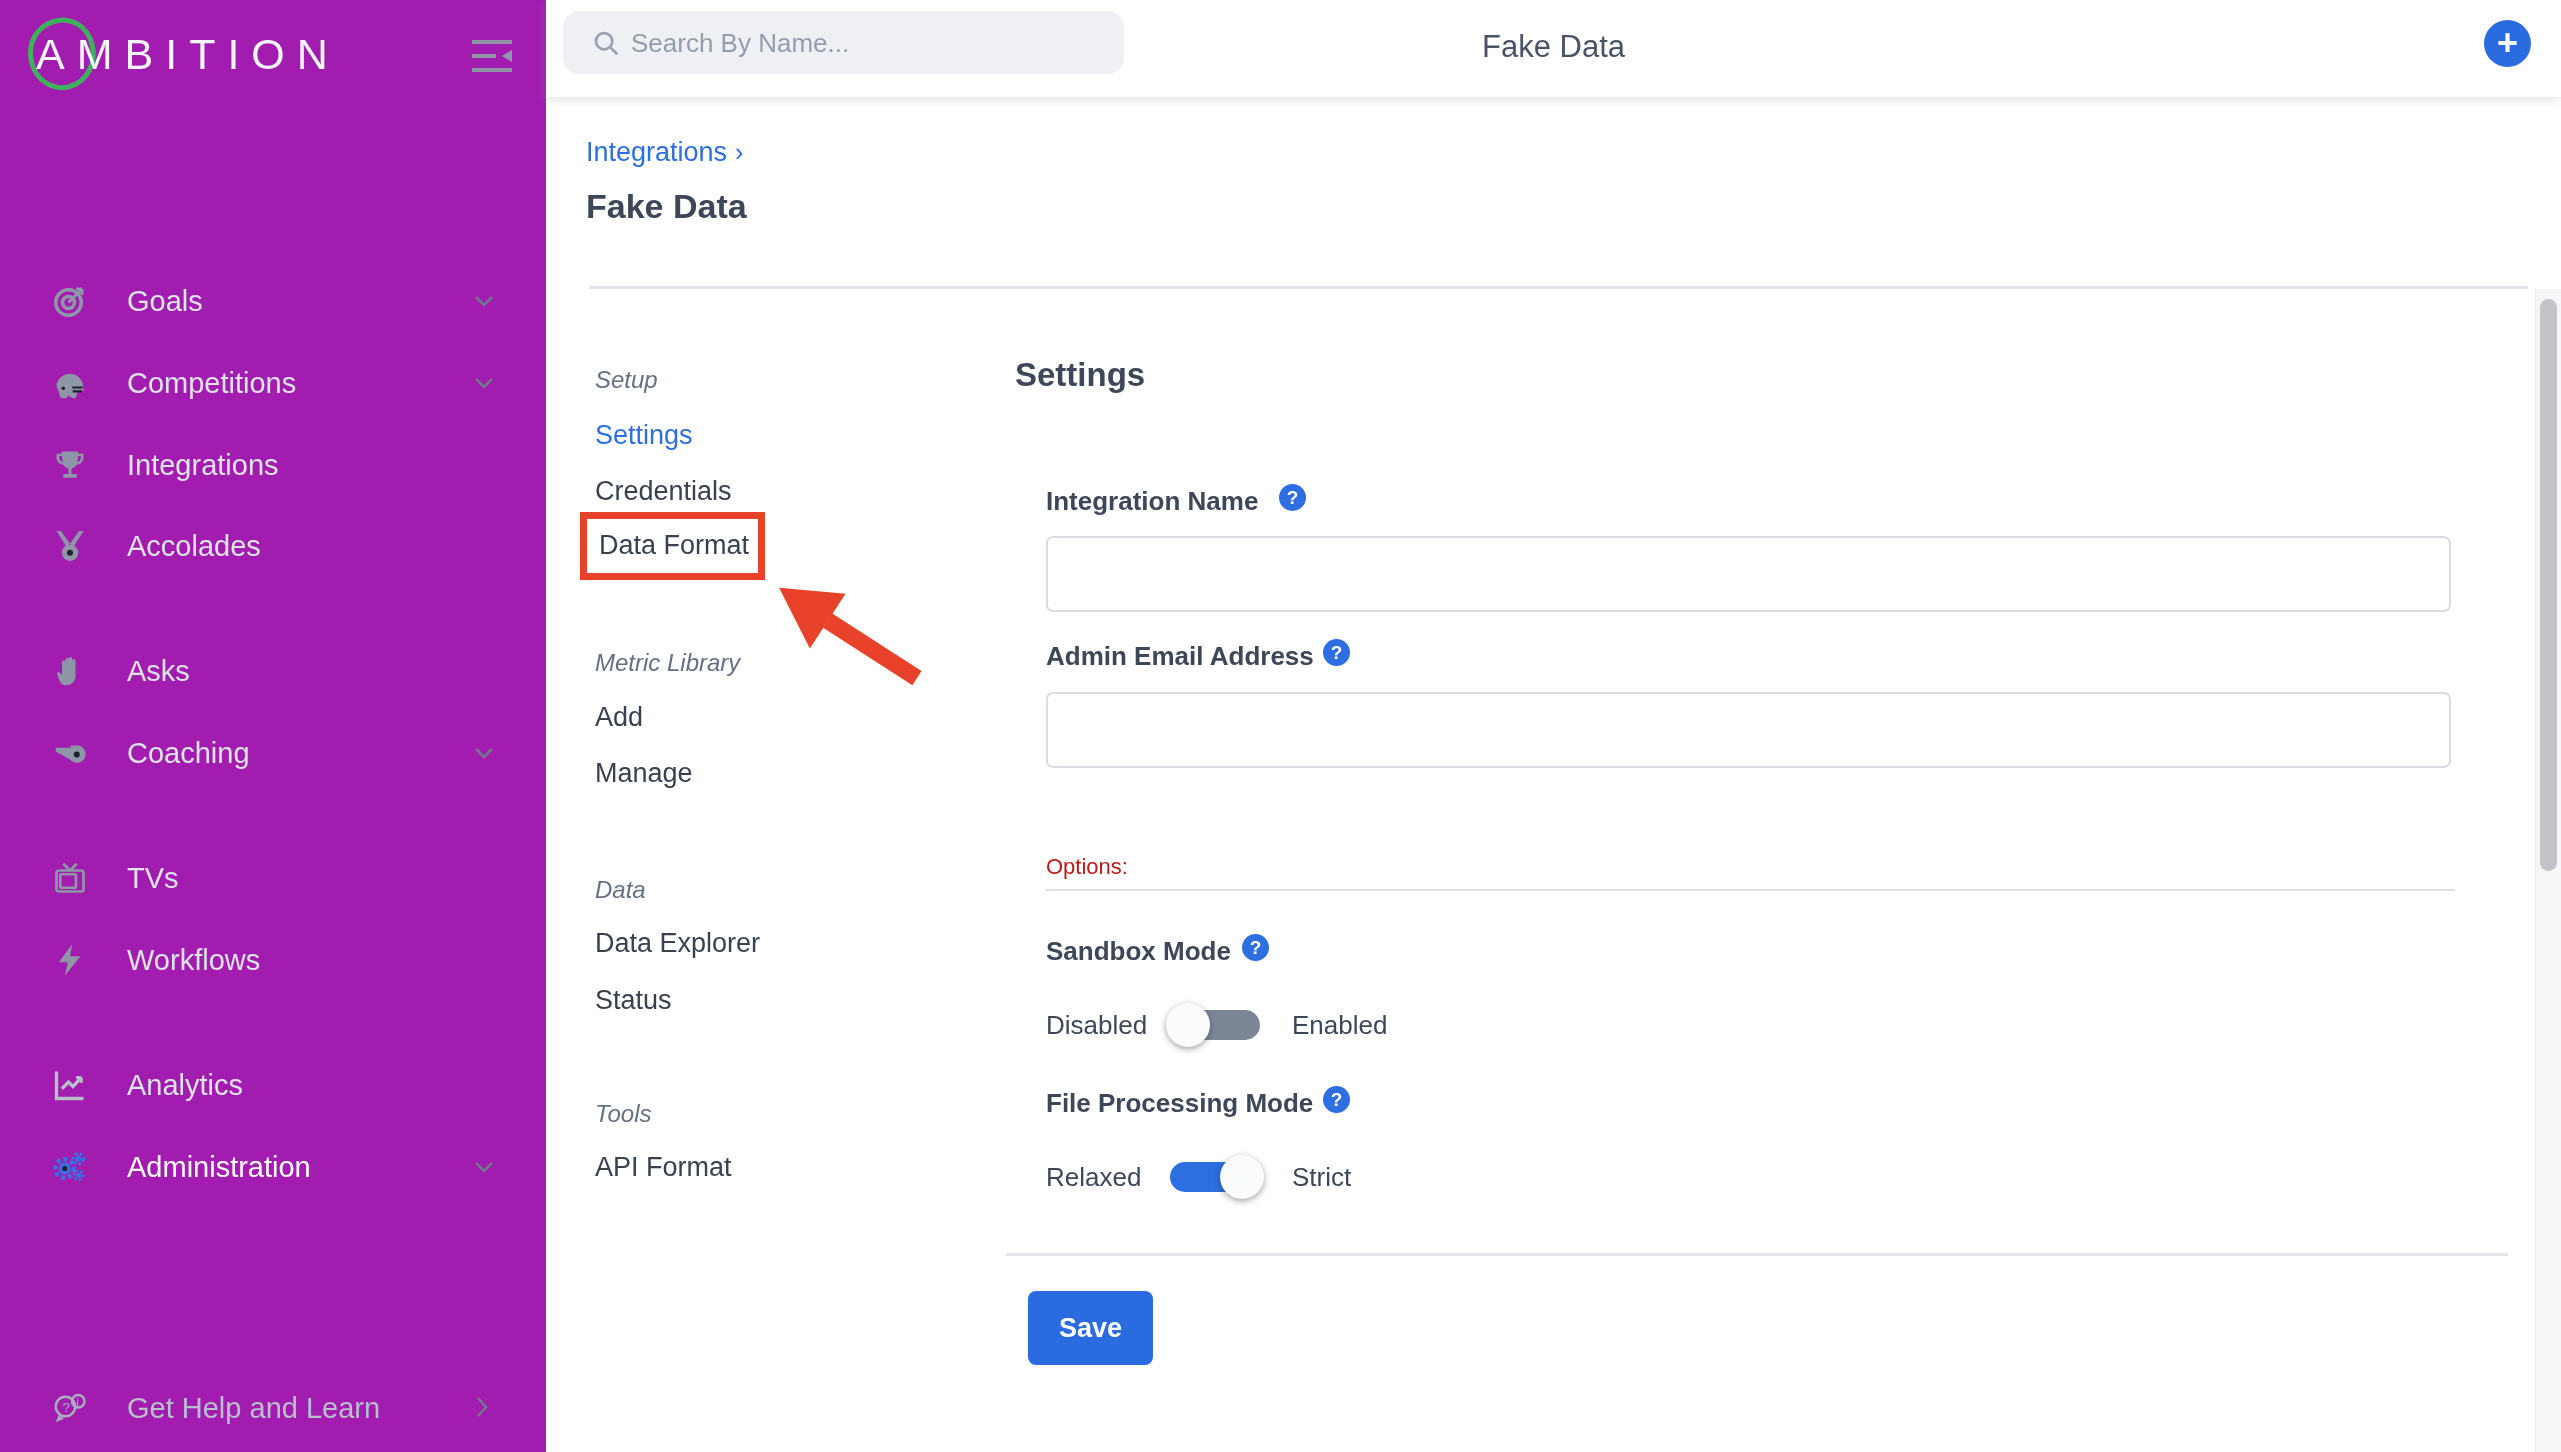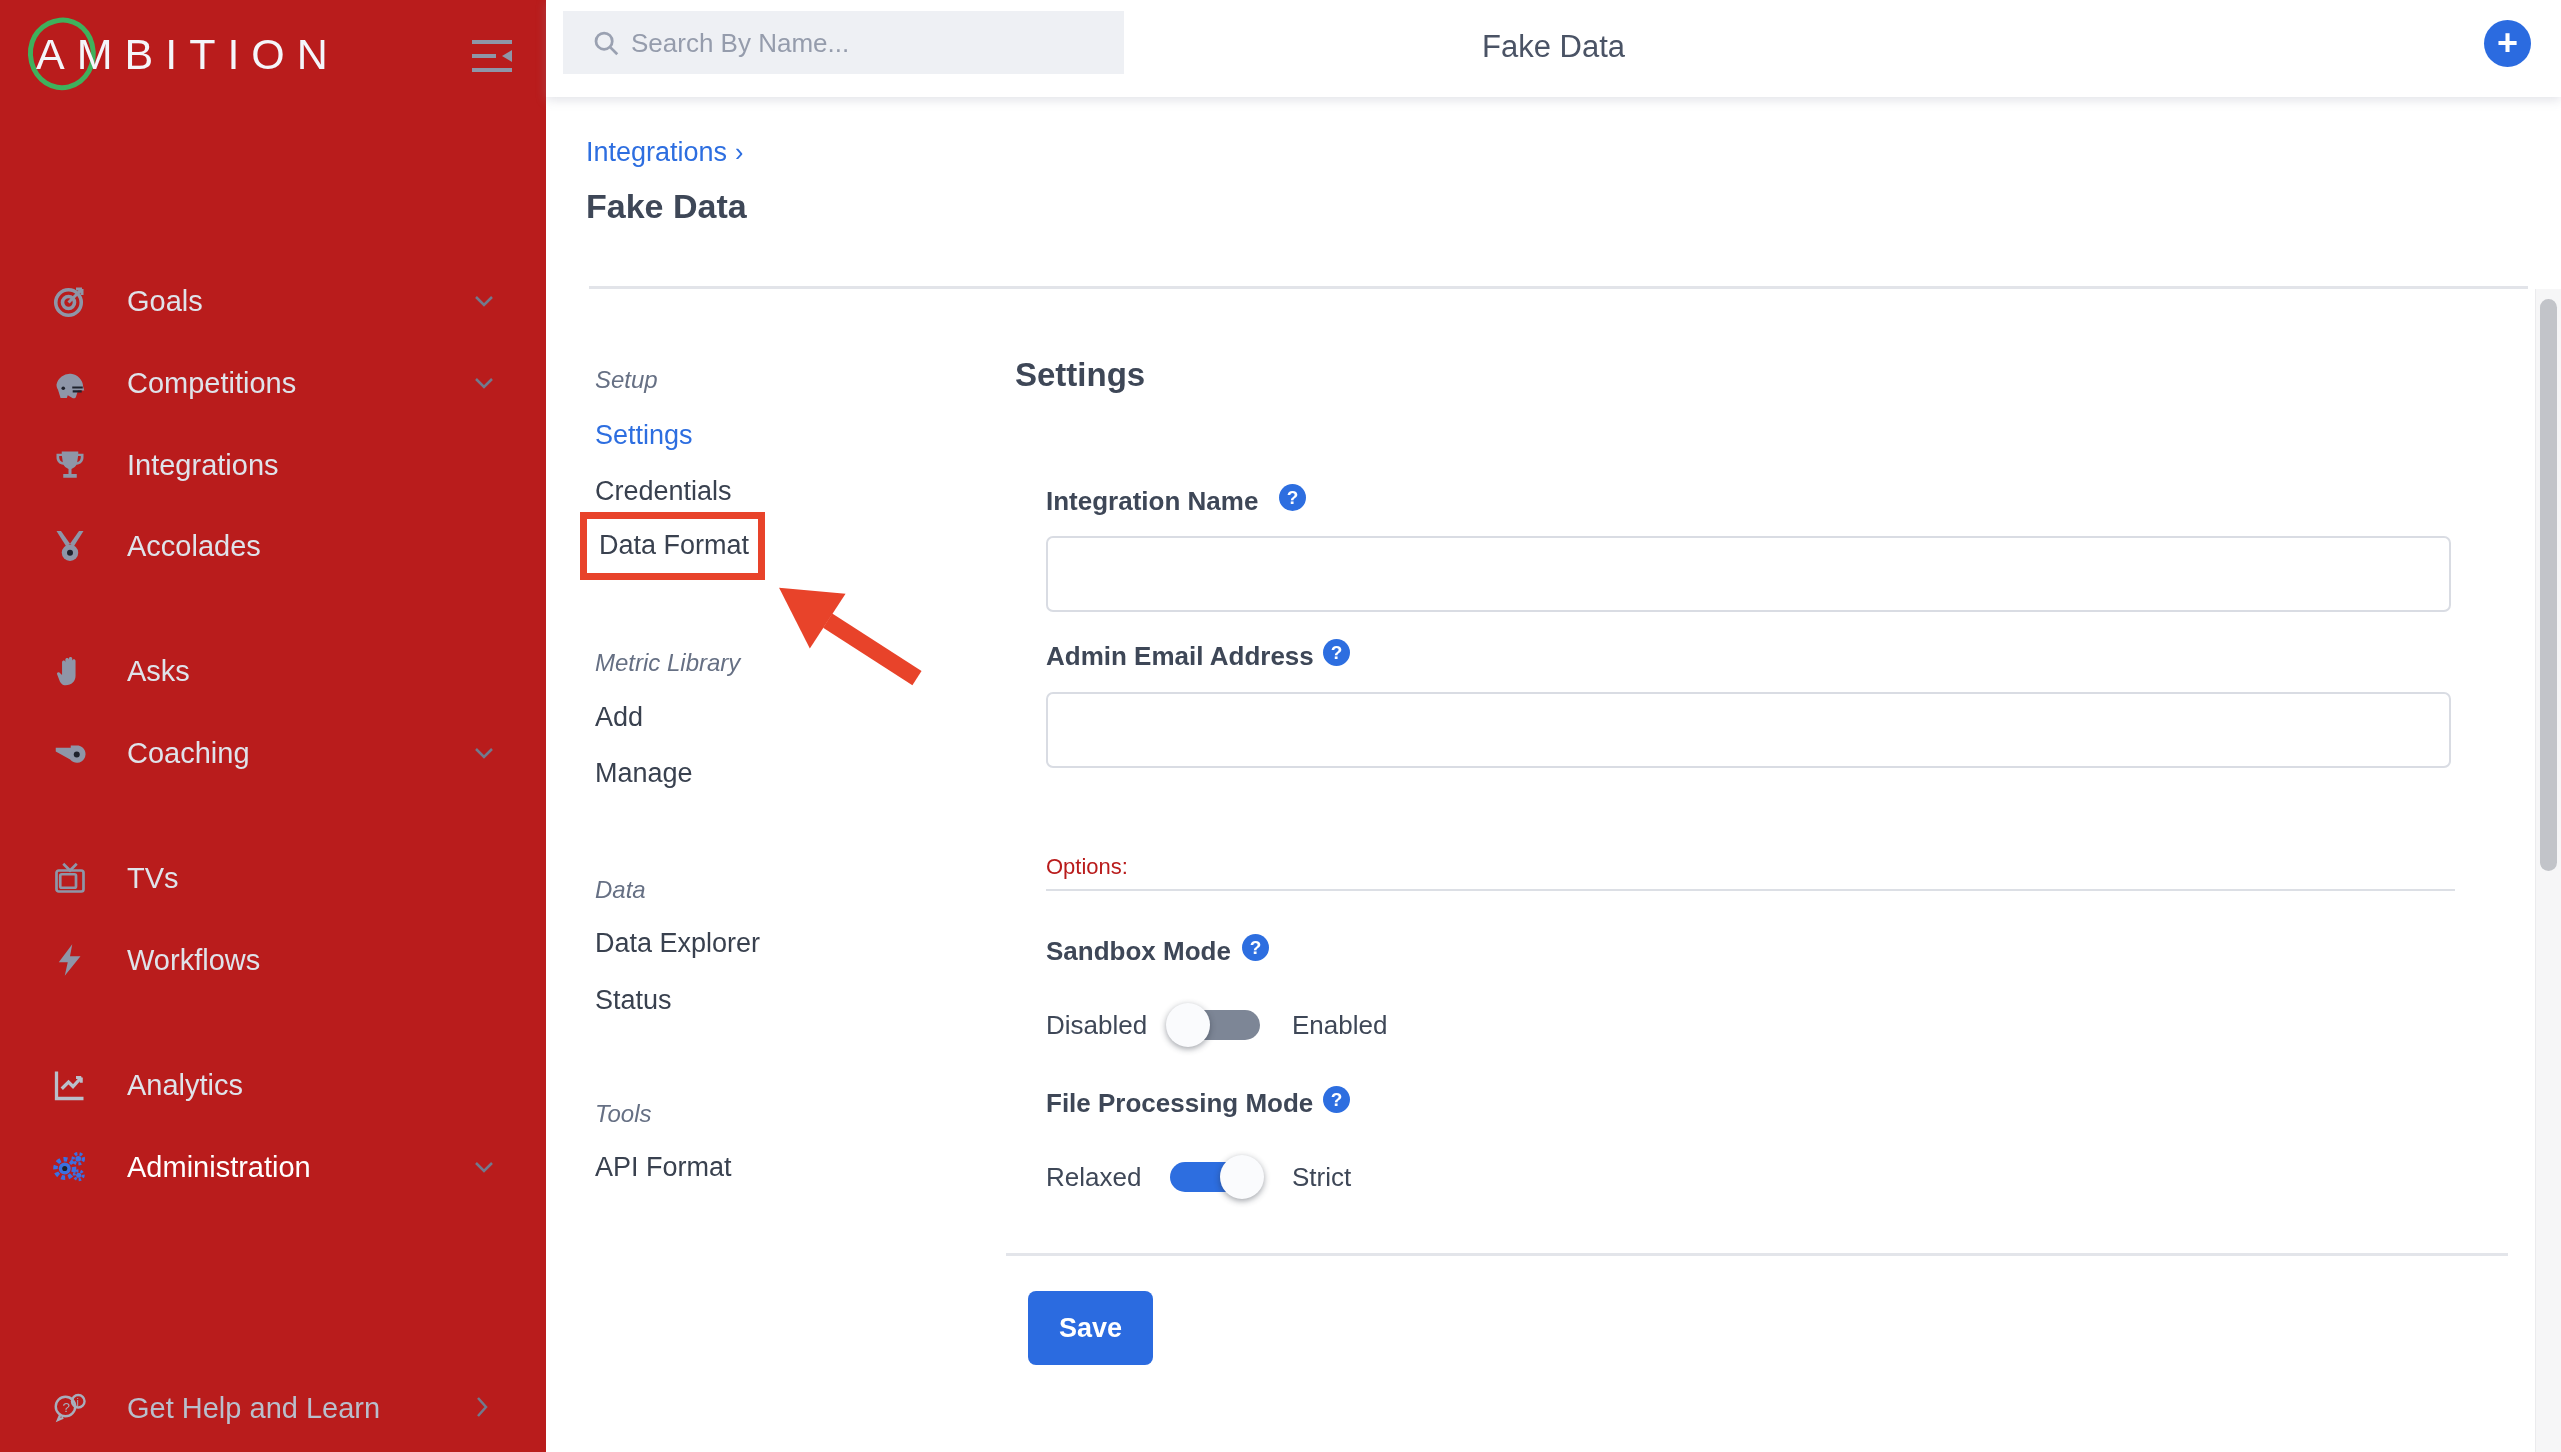--- a/index.html
+++ b/index.html
@@ -1,35 +1,35 @@
 <!DOCTYPE html>
 <html><head>
 <meta charset="utf-8">
 <style>
   html,body{margin:0;padding:0;background:#ffffff;}
   body{font-family:"Liberation Sans", sans-serif; -webkit-font-smoothing:antialiased;}
   .page{position:relative;width:2561px;height:1453px;overflow:hidden;background:#ffffff;}
   .abs{position:absolute;}
 
   
-  .sidebar{left:0;top:0;width:546px;height:1453px;background:#b91c1c;}
+  .sidebar{left:0;top:0;width:546px;height:1453px;background:#a21caf;}
   .logo-row{left:36px;top:22px;width:478px;height:64px;}
   .logo-text{position:absolute;left:0;top:8px;color:#f4f6fa;font-size:43px;font-weight:400;letter-spacing:12px;}
   .logo-ring{position:absolute;left:-8px;top:-4px;width:58px;height:62px;border:5px solid #3fb15c;border-radius:50% 46% 52% 48%;transform:rotate(-14deg);}
   .collapse-btn{position:absolute;left:432px;top:12px;width:48px;height:44px;cursor:pointer;}
   .nav-item{position:absolute;left:0;width:546px;height:44px;cursor:pointer;}
   .nav-icon{position:absolute;left:52px;top:2px;width:36px;height:36px;}
   .nav-label{position:absolute;left:127px;top:0;line-height:40px;font-size:29px;color:#dfe3ea;}
   .nav-label.active{color:#ffffff;}
   .nav-chevron{position:absolute;left:472px;top:10px;width:24px;height:20px;}
   .help-label{color:#b9bfcc;}
 
   
   .topbar{left:546px;top:0;width:2015px;height:97px;background:#ffffff;box-shadow:0 3px 10px rgba(150,156,172,.28);}
-  .search-box{position:absolute;left:17px;top:11px;width:561px;height:63px;background:#eef0f4;border-radius:0;}
+  .search-box{position:absolute;left:17px;top:11px;width:561px;height:63px;background:#eef0f4;border-radius:16px;}
   .search-box input{position:absolute;left:66px;top:0;width:478px;height:63px;border:none;outline:none;background:transparent;font-size:26px;color:#4a5365;font-family:"Liberation Sans",sans-serif;}
   .search-box input::placeholder{color:#959cac;opacity:1;}
   .search-icon{position:absolute;left:28px;top:17px;width:30px;height:30px;}
   .topbar-title{position:absolute;left:0;top:0;width:2015px;text-align:center;line-height:94px;font-size:31px;font-weight:500;color:#4a5365;}
   .plus-btn{position:absolute;left:1938px;top:20px;width:47px;height:47px;border-radius:50%;background:#2b6be0;color:#ffffff;font-size:36px;font-weight:700;text-align:center;line-height:45px;cursor:pointer;}
 
   
   .breadcrumb{left:586px;top:137px;font-size:27px;color:#2d6ee0;cursor:pointer;}
   .breadcrumb .sep{margin-left:8px;font-size:25px;}
   .page-h1{left:586px;top:187px;font-size:34px;font-weight:700;color:#3e4757;}

